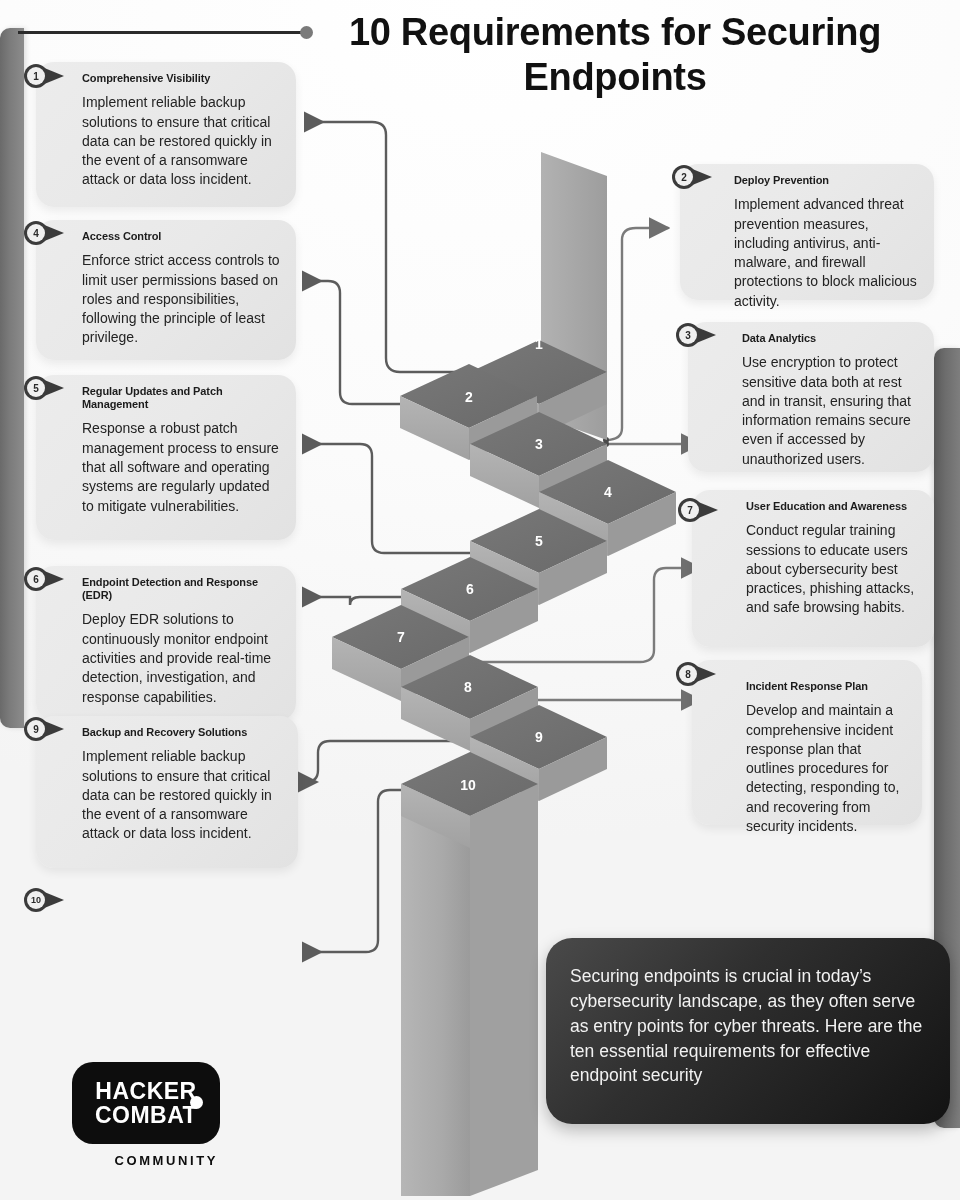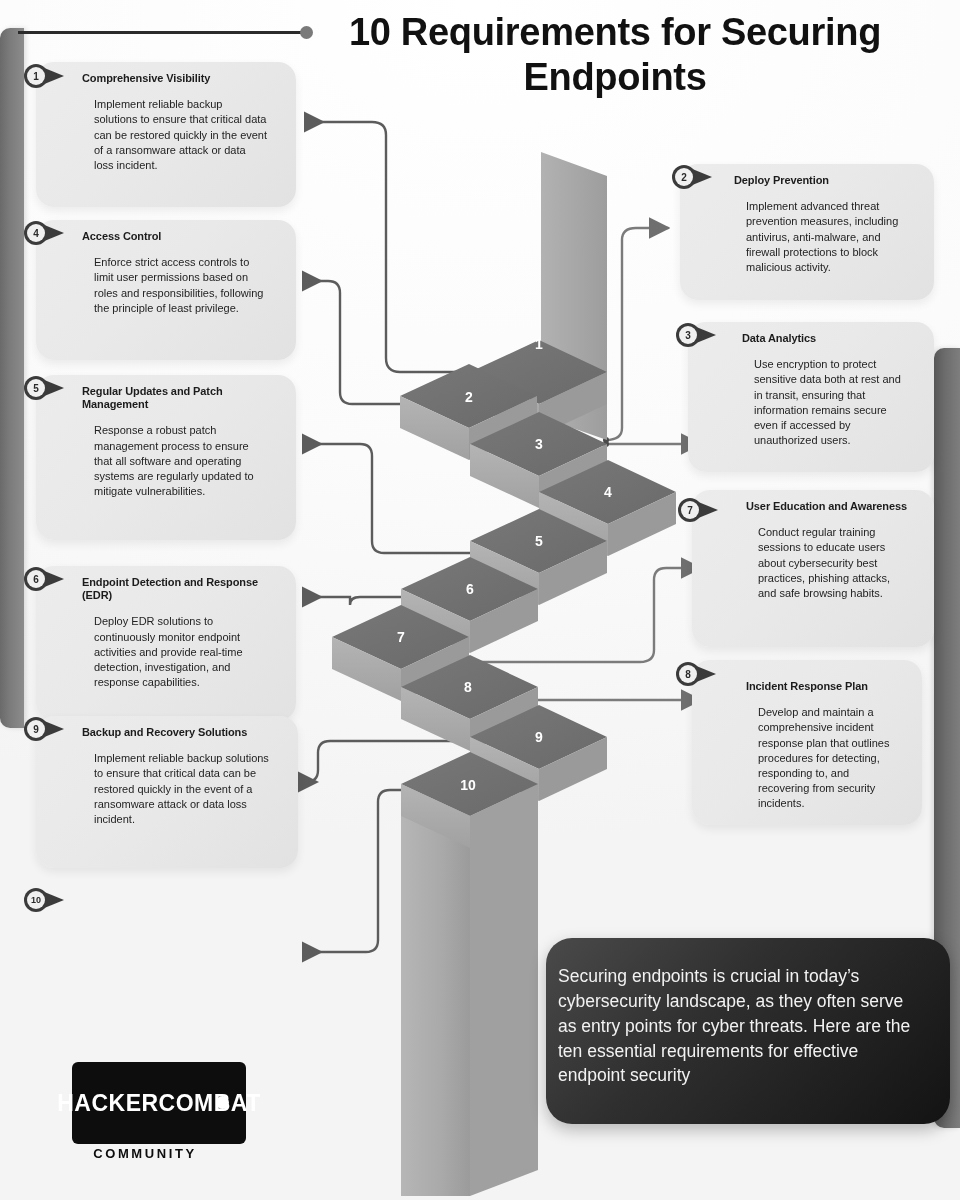--- a/index.html
+++ b/index.html
@@ -39,21 +39,21 @@
     border-radius:18px;
     box-shadow:0 4px 10px rgba(0,0,0,.07);
   }
   .card-inner{padding:10px 16px 14px 46px;}
   .card.right .card-inner{padding:10px 16px 14px 54px;}
   .card-title{
     font-size:11px;font-weight:bold;color:#1c1c1c;line-height:1.2;
     margin:0 0 8px 0;letter-spacing:-0.1px;
   }
   .card-body{
-    font-size:11px;color:#232323;line-height:1.38;margin:12px;
+    font-size:14px;color:#232323;line-height:1.38;margin:0;
   }
 
   
   .badge{position:absolute;width:44px;height:28px;}
   .badge .tail{
     position:absolute;left:13px;top:3px;width:0;height:0;
     border-top:11px solid transparent;border-bottom:11px solid transparent;
     border-left:27px solid #3b3b3b;
   }
   .badge .disc{
@@ -73,35 +73,35 @@
   #wires{position:absolute;left:0;top:0;}
 
   
   .callout{
     position:absolute;left:546px;top:938px;width:404px;height:186px;
     border-radius:26px;
     background:linear-gradient(135deg,#4a4a4a 0%,#2f2f2f 40%,#131313 100%);
     box-shadow:0 6px 16px rgba(0,0,0,.25);
   }
   .callout p{
-    margin:0;padding:26px 26px 0 12px;
+    margin:0;padding:26px 26px 0 24px;
     color:#f2f2f2;font-size:17.5px;line-height:1.42;
   }
 
   
   .logo{position:absolute;left:72px;top:1062px;width:146px;}
   .tag{
-    position:relative;width:174px;height:82px;border-radius:6px;background:#0d0d0d;
-    display:flex;flex-direction:row;align-items:center;justify-content:center;
+    position:relative;width:148px;height:82px;border-radius:21px;background:#0d0d0d;
+    display:flex;flex-direction:column;align-items:center;justify-content:center;
   }
   .tag .l1,.tag .l2{color:#fff;font-weight:bold;font-size:23px;letter-spacing:.5px;line-height:1.06;}
   .tag .dot{position:absolute;right:17px;top:34px;width:13px;height:13px;border-radius:50%;background:#fff;}
   .logo .community{
-    text-align:center;font-size:13px;font-weight:bold;letter-spacing:2.6px;
-    color:#0d0d0d;margin-top:2px;
+    text-align:right;font-size:13px;font-weight:bold;letter-spacing:2.6px;
+    color:#0d0d0d;margin-top:9px;
   }
 </style>
 </head>
 <body>
 
 <div id="root">
 
   <div class="rail rail-left"></div>
   <div class="rail rail-right"></div>
   <div class="topline"></div>

